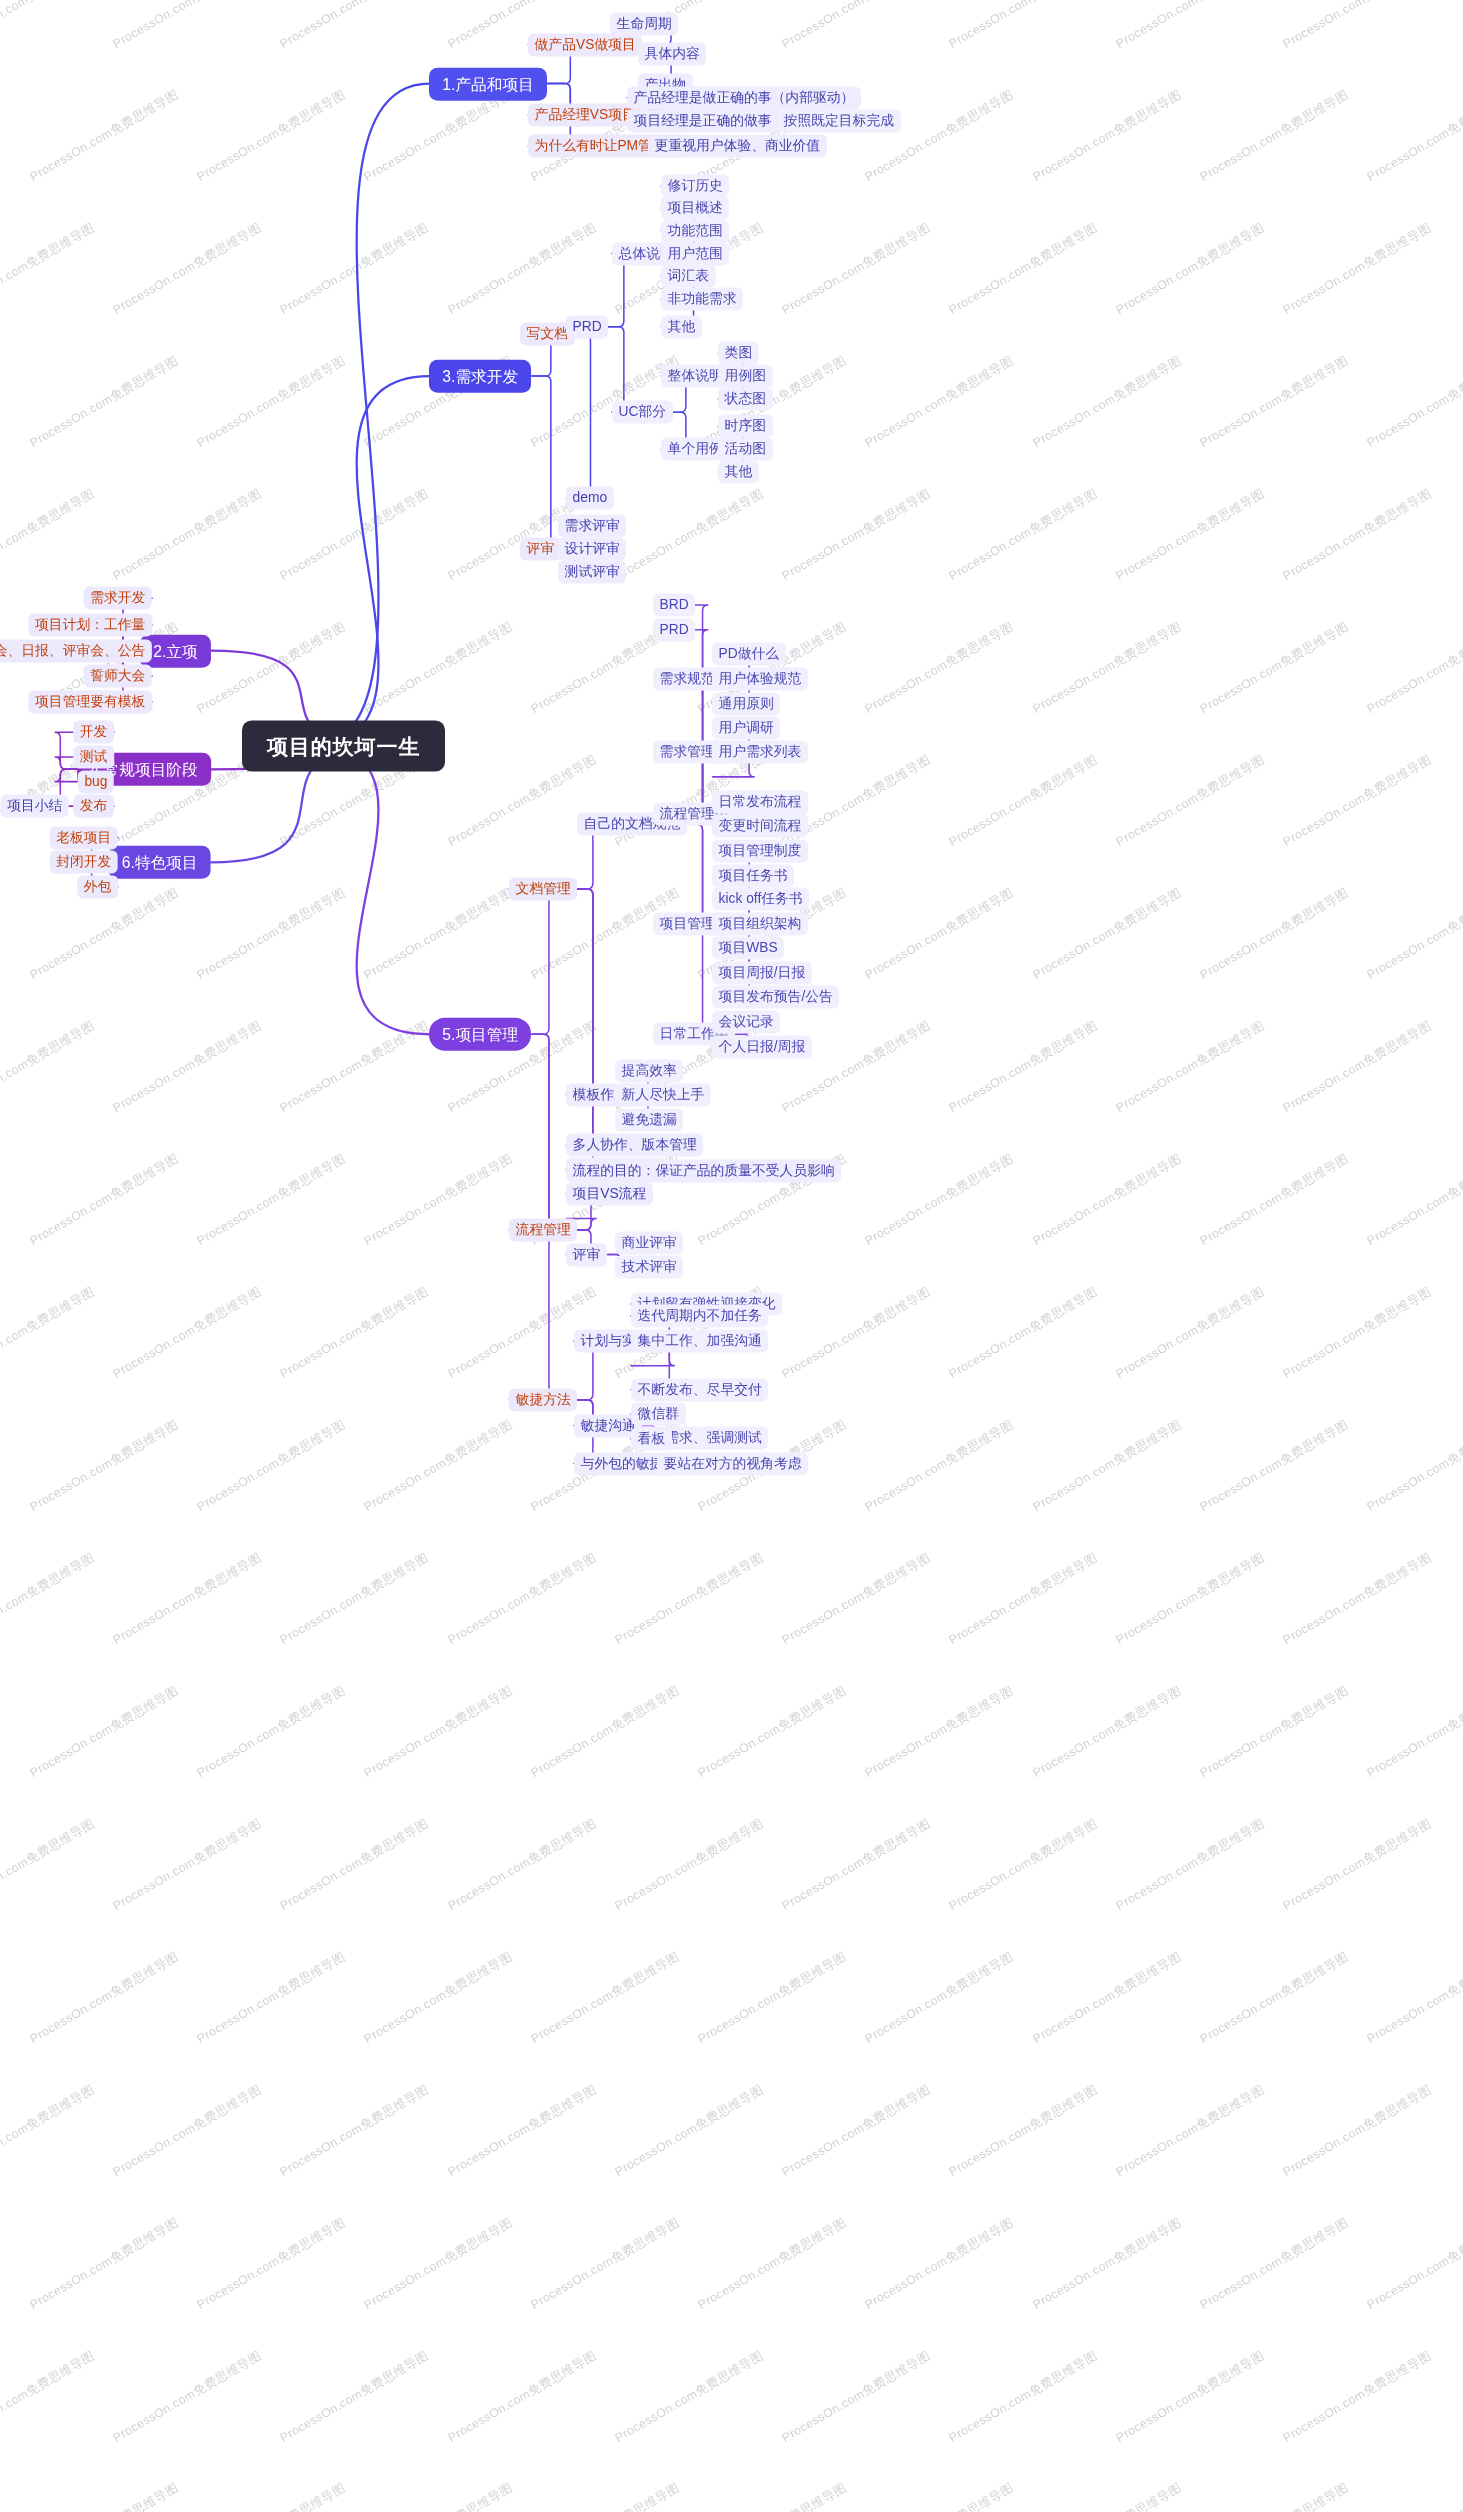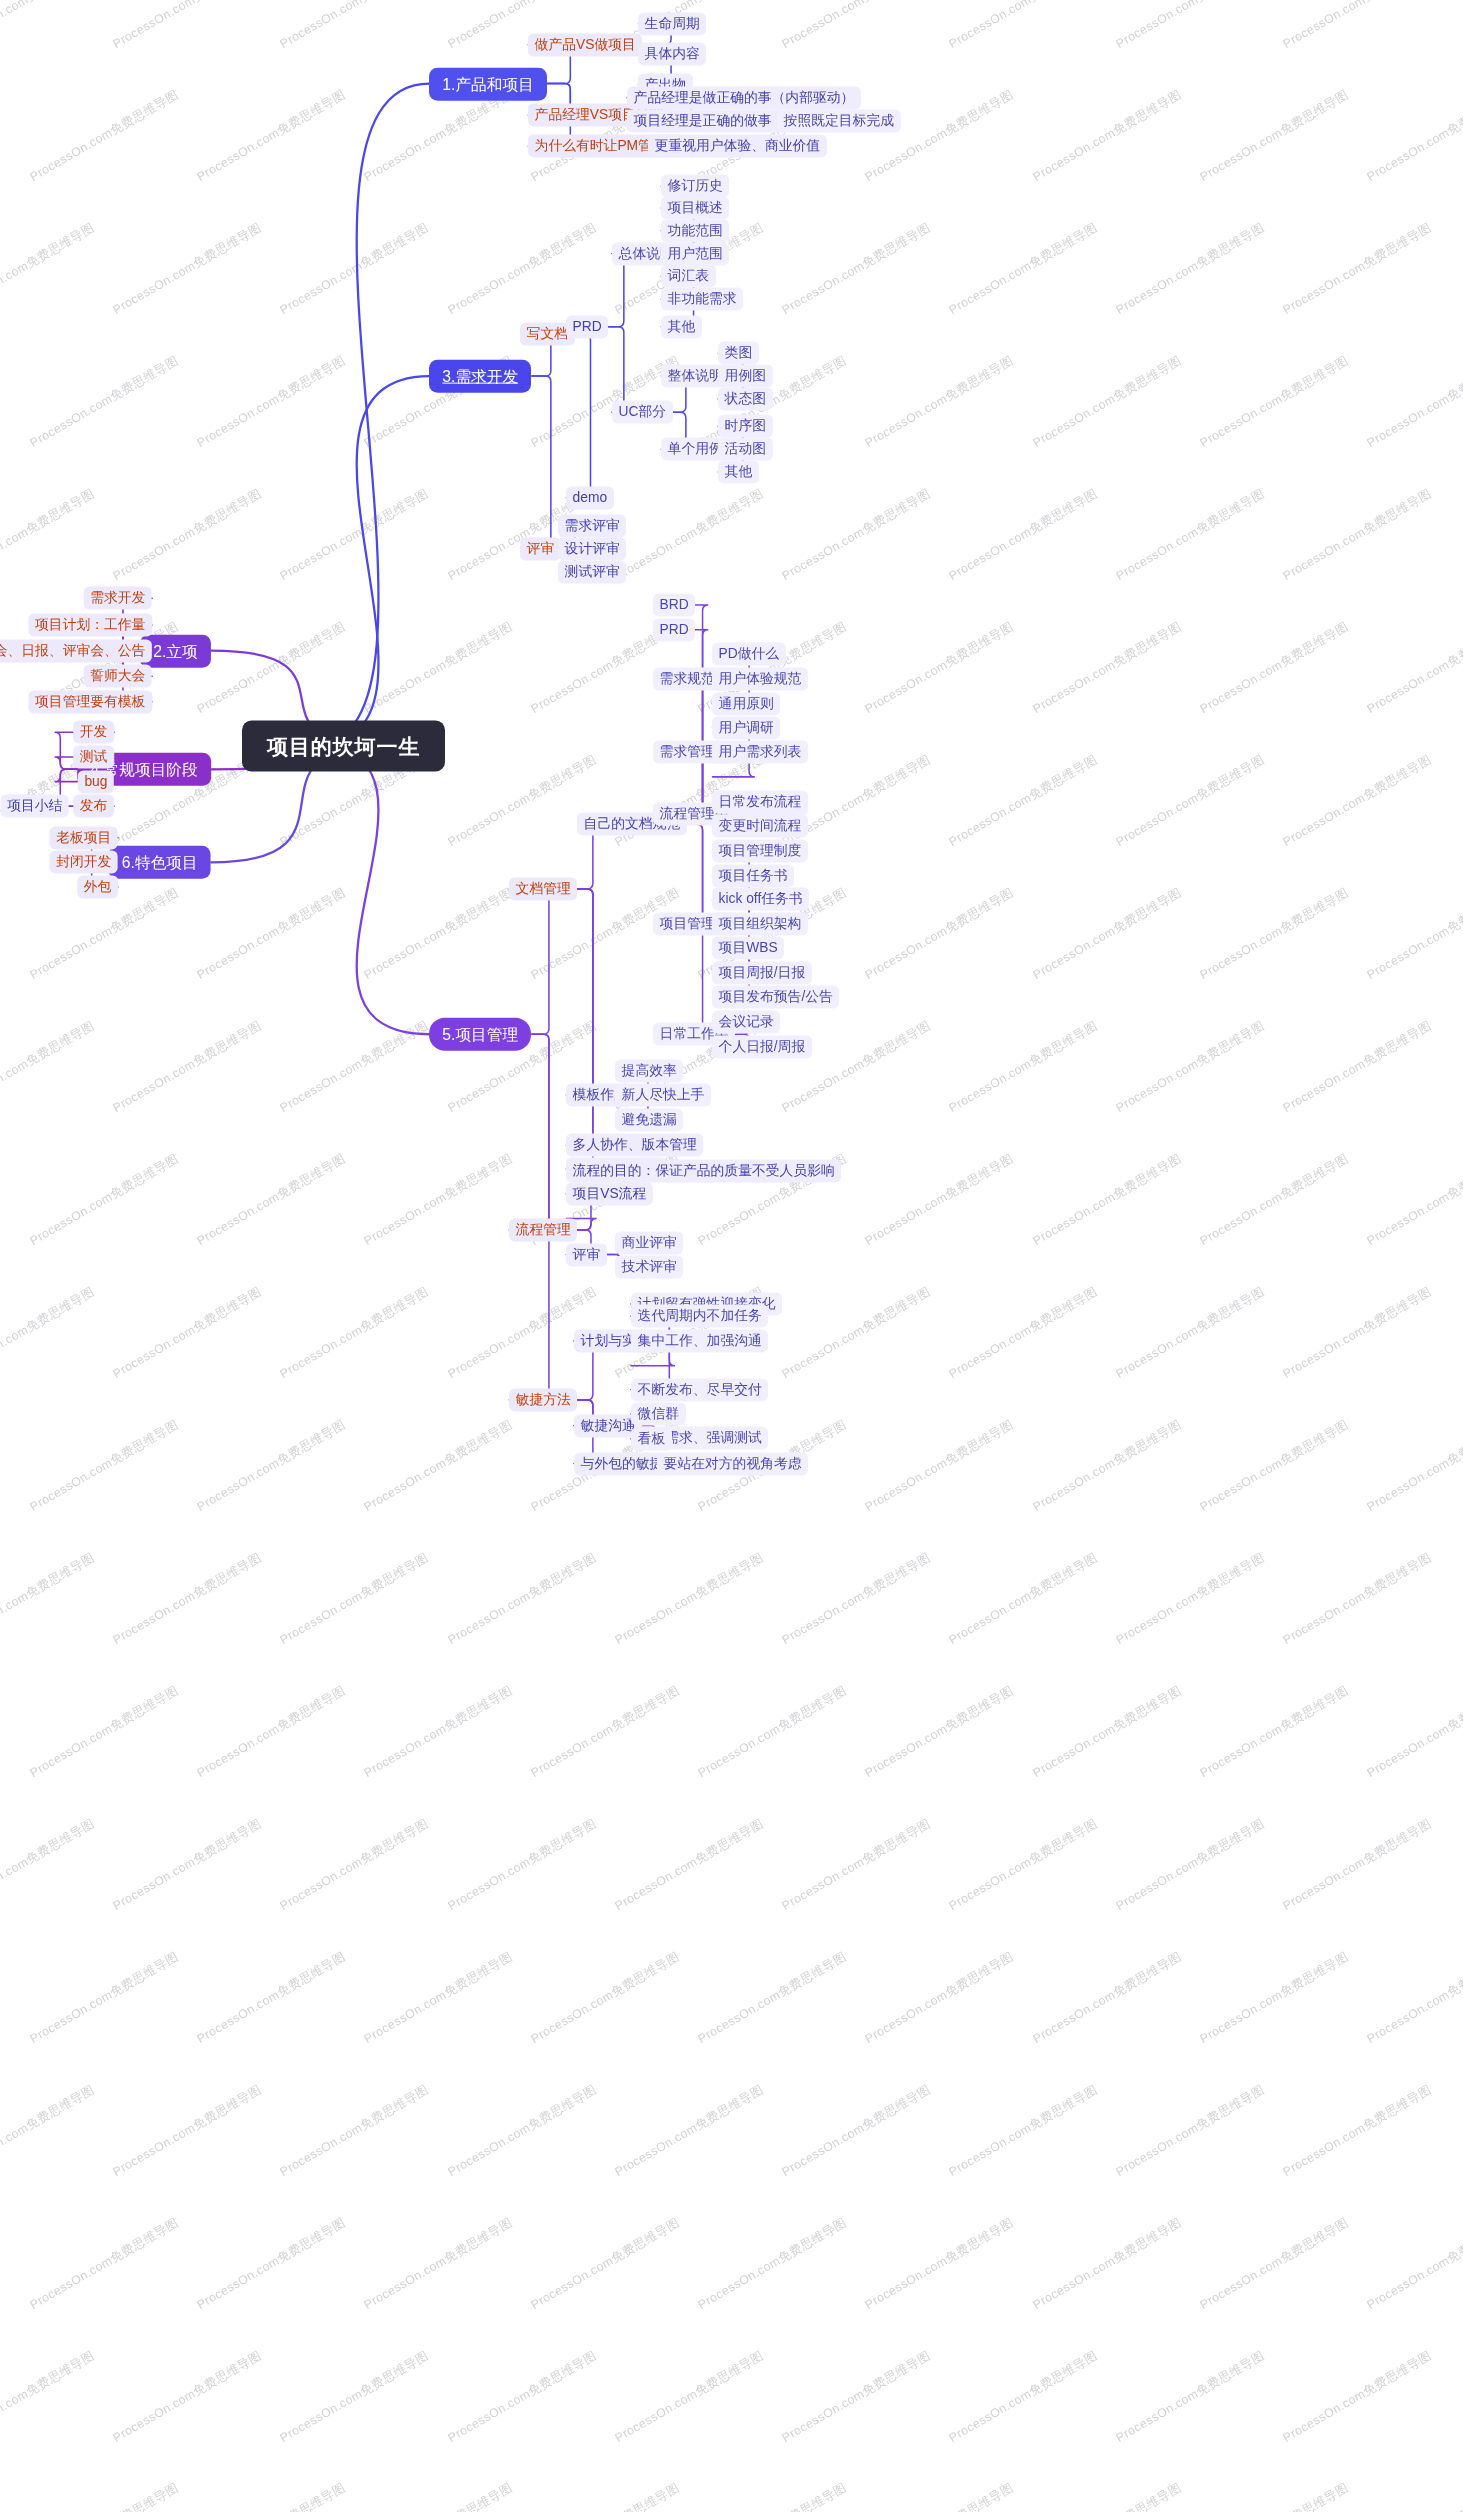--- a/index.html
+++ b/index.html
@@ -355,30 +355,30 @@
     <path d="M81.234375,810 L69.234375,810 Q63.234375,810 63.234375,816 L63.234375,843 Q63.234375,849 57.234375,849 L120,849" fill="none" stroke="#8a2fc8" stroke-width="1.6" stroke-linecap="round"></path>
     <path d="M77,849 L73,849" fill="none" stroke="#8a2fc8" stroke-width="1.6" stroke-linecap="round"></path>
     <path d="M114.234375,908 L102.234375,908 Q96.234375,908 96.234375,902 L96.234375,888 Q96.234375,882 90.234375,882 L124,882" fill="none" stroke="#6a46e2" stroke-width="1.6" stroke-linecap="round"></path>
     <path d="M114.234375,908 L124,908" fill="none" stroke="#6a46e2" stroke-width="1.6" stroke-linecap="round"></path>
     <path d="M114.234375,908 L102.234375,908 Q96.234375,908 96.234375,914 L96.234375,928 Q96.234375,934 90.234375,934 L124,934" fill="none" stroke="#6a46e2" stroke-width="1.6" stroke-linecap="round"></path>
   </svg>
 <div id="nodes">
     <div class="node root right" style="left: 242px; top: 746px; transform: translate(0px, -50%);">项目的坎坷一生</div>
     <div class="node lvl1 b1 right" style="left: 429px; top: 84px;">1.产品和项目</div>
     <div class="node lvl2 right" style="left: 528px; top: 45px;">做产品VS做项目</div>
-    <div class="node lvl3 right" style="left: 638px; top: 24px;">生命周期</div>
+    <div class="node lvl3 right" style="left: 610px; top: 24px;">生命周期</div>
     <div class="node lvl3 right" style="left: 638px; top: 54px;">具体内容</div>
     <div class="node lvl3 right" style="left: 638px; top: 85px;">产出物</div>
     <div class="node lvl2 right" style="left: 528px; top: 115px;">产品经理VS项目经理</div>
     <div class="node lvl3 right" style="left: 627px; top: 98px;">产品经理是做正确的事（内部驱动）</div>
     <div class="node lvl3 right" style="left: 627px; top: 121px;">项目经理是正确的做事（外部驱动）</div>
     <div class="node lvl4 right" style="left: 777px; top: 121px;">按照既定目标完成</div>
     <div class="node lvl2 right" style="left: 528px; top: 146px;">为什么有时让PM管项目</div>
     <div class="node lvl3 right" style="left: 648px; top: 146px;">更重视用户体验、商业价值</div>
-    <div class="node lvl1 b3 right" style="left: 429px; top: 376px; text-decoration: underline;">3.需求开发</div>
+    <div class="node lvl1 b3 right" style="left: 429px; top: 376px;">3.需求开发</div>
     <div class="node lvl2 right" style="left: 520px; top: 334px;">写文档</div>
     <div class="node lvl3 right" style="left: 566px; top: 327px;">PRD</div>
     <div class="node lvl4 right" style="left: 612px; top: 254px;">总体说明</div>
     <div class="node lvl4 right" style="left: 661px; top: 186px;">修订历史</div>
     <div class="node lvl4 right" style="left: 661px; top: 208px;">项目概述</div>
     <div class="node lvl4 right" style="left: 661px; top: 231px;">功能范围</div>
     <div class="node lvl4 right" style="left: 661px; top: 254px;">用户范围</div>
     <div class="node lvl4 right" style="left: 661px; top: 276px;">词汇表</div>
     <div class="node lvl4 right" style="left: 661px; top: 299px;">非功能需求</div>
     <div class="node lvl4 right" style="left: 661px; top: 327px;">其他</div>

